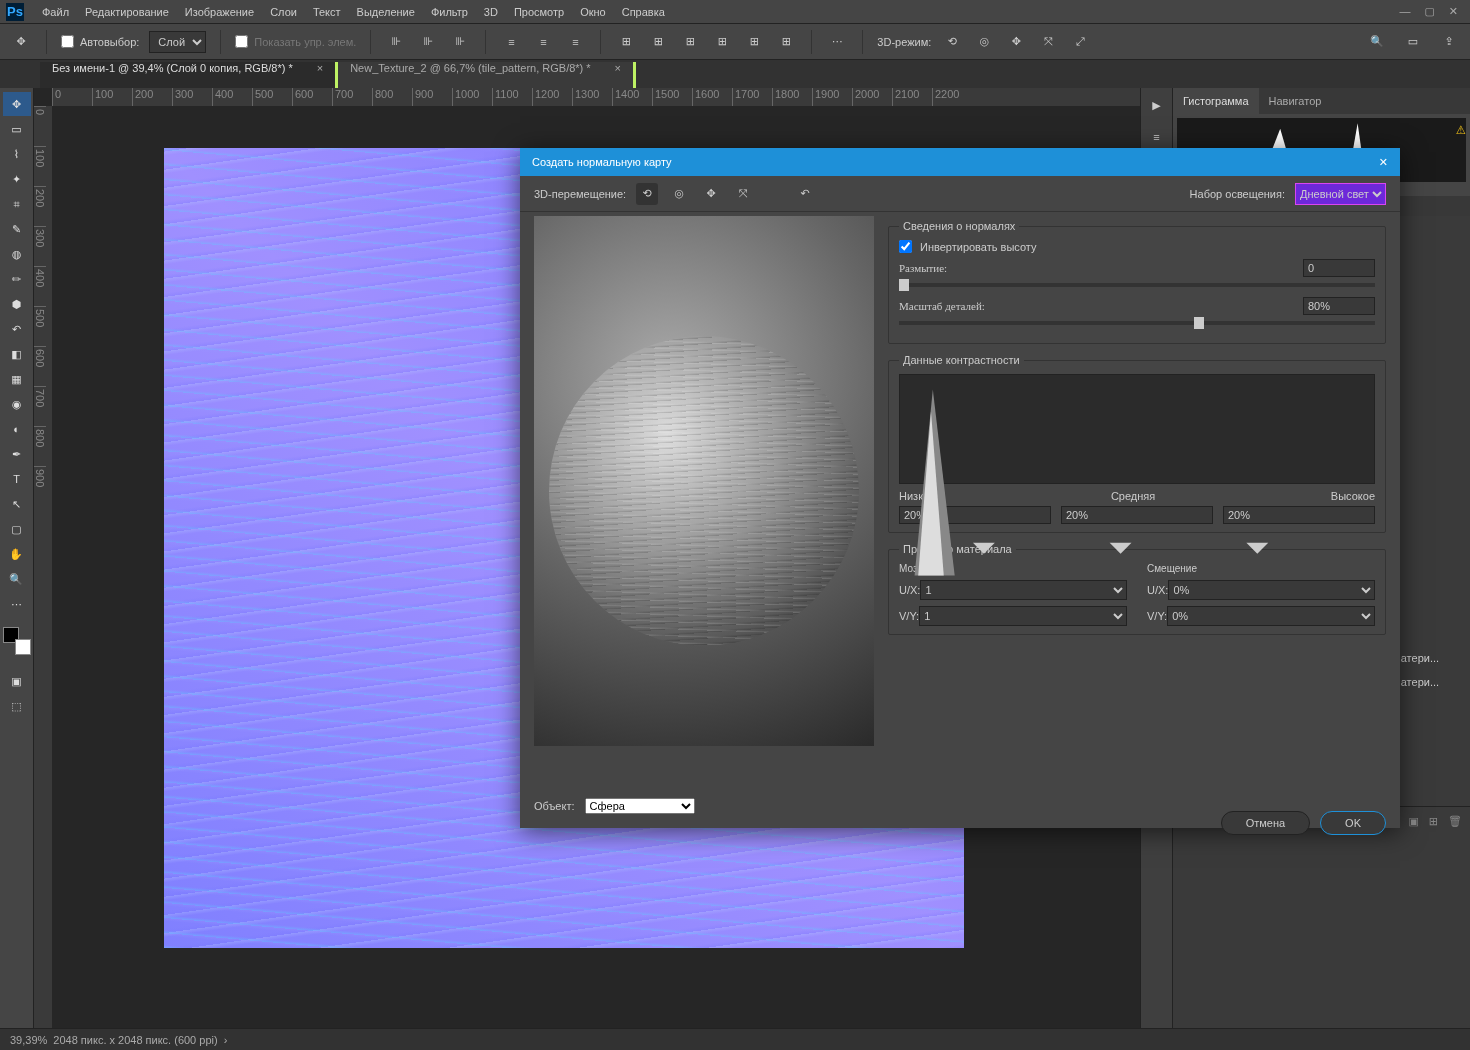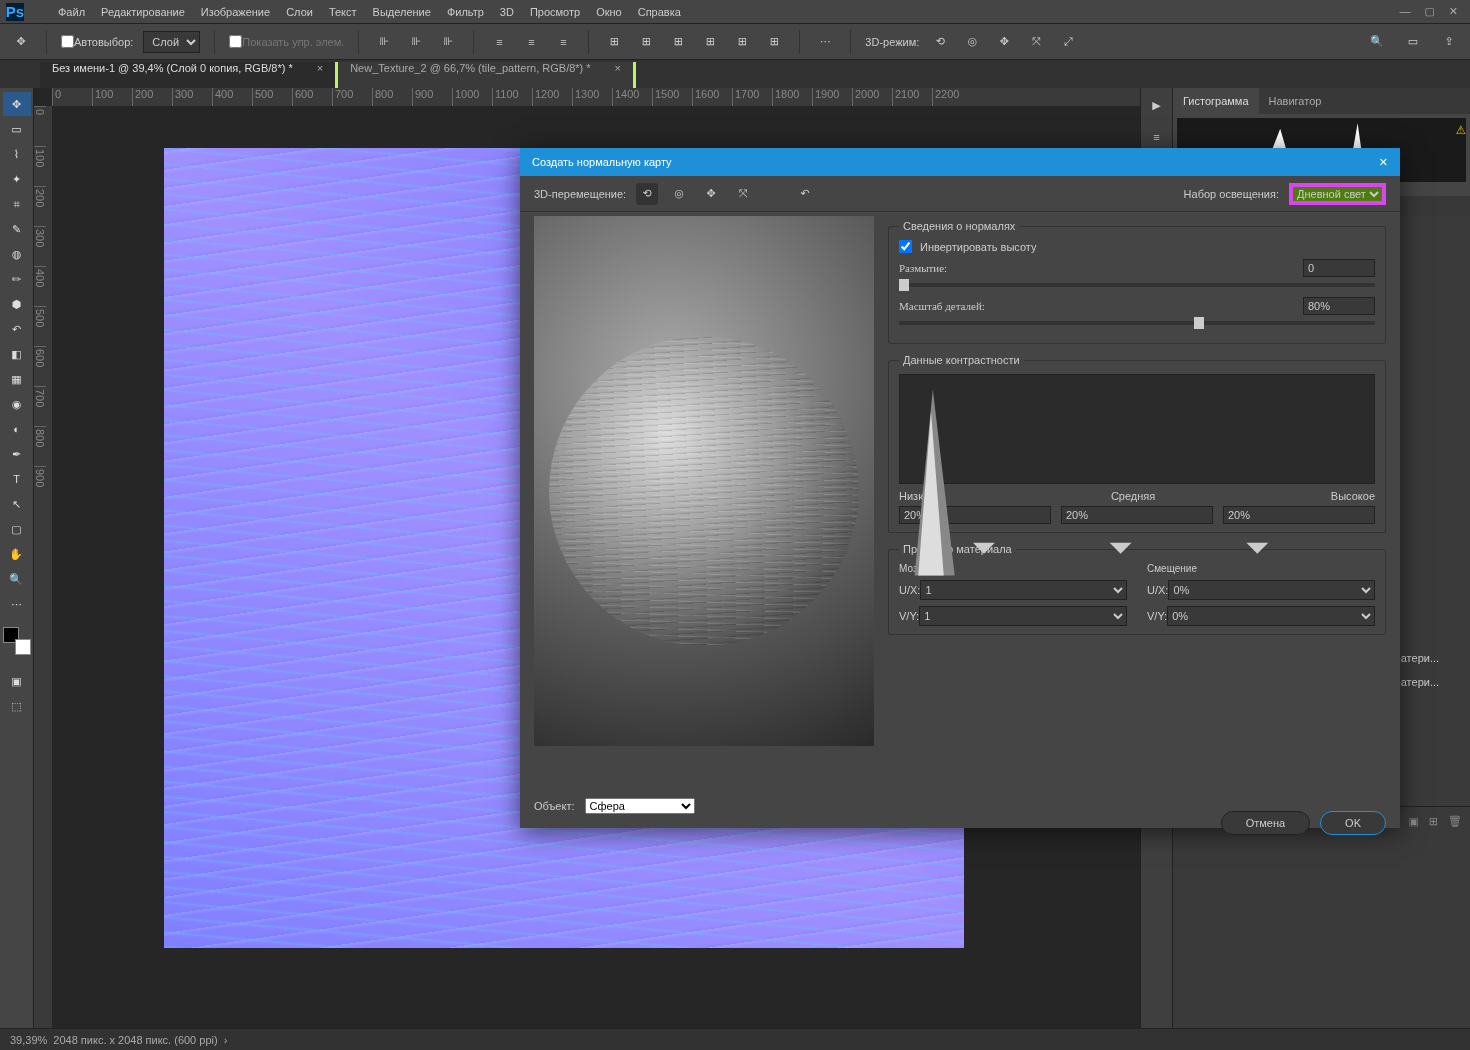--- a/index.html
+++ b/index.html
@@ -1,25 +1,25 @@
 <!DOCTYPE html>
 <html><head>
 <meta charset="utf-8">
 <style>
 * { margin: 0; padding: 0; box-sizing: border-box; font-family: "Segoe UI", Tahoma, sans-serif; font-size: 11px; }
 body { background: #323232; color: #ccc; width: 1470px; height: 1050px; overflow: hidden; position: relative; }
 
 .menubar { height: 24px; background: #454545; display: flex; align-items: center; padding: 0 6px; border-bottom: 1px solid #222; }
-.menubar .ps-icon { width: 18px; height: 18px; background: #001e36; color: #31a8ff; display: flex; align-items: center; justify-content: center; font-weight: bold; font-size: 15px; margin-right: 26px; }
+.menubar .ps-icon { width: 18px; height: 18px; background: #001e36; color: #31a8ff; display: flex; align-items: center; justify-content: center; font-weight: bold; font-size: 13px; margin-right: 10px; }
 .menubar .menu-item { padding: 0 8px; cursor: default; }
 .win-controls { margin-left: auto; display: flex; gap: 14px; padding-right: 6px; color: #aaa; }
 
 .options-bar { height: 36px; background: #454545; display: flex; align-items: center; padding: 0 10px; border-bottom: 1px solid #222; gap: 10px; }
 .options-bar .sep { width: 1px; height: 24px; background: #333; margin: 0 4px; }
-.options-bar .chk { display: flex; align-items: center; gap: 0; }
+.options-bar .chk { display: flex; align-items: center; gap: 6px; }
 .options-bar select { background: #393939; border: 1px solid #222; color: #ccc; height: 22px; padding: 0 4px; }
 .icon-btn { width: 22px; height: 22px; display: inline-flex; align-items: center; justify-content: center; color: #ccc; }
 .options-bar .right { margin-left: auto; display: flex; gap: 14px; }
 
 .tab-bar { height: 28px; background: #323232; display: flex; align-items: flex-end; padding-left: 40px; }
 .doc-tab { height: 26px; padding: 0 12px; display: flex; align-items: flex-start; background: #2b2b2b; border-right: 3px solid #bef264; color: #ddd; gap: 24px; font-size: 11px; }
 .doc-tab.inactive { background: #3a3a3a; color: #aaa; }
 .doc-tab .close { color: #aaa; }
 
 .main-area { position: absolute; top: 88px; left: 0; right: 0; bottom: 22px; display: flex; }
@@ -52,21 +52,21 @@
 .layer-thumb { width: 26px; height: 26px; background: #c2a878; border: 1px solid #222; }
 
 .statusbar { position: absolute; bottom: 0; left: 0; right: 0; height: 22px; background: #323232; display: flex; align-items: center; padding: 0 10px; gap: 6px; color: #aaa; font-size: 10px; border-top: 1px solid #222; }
 
 
 .dialog { position: absolute; top: 148px; left: 520px; width: 880px; height: 680px; background: #454545; box-shadow: 0 4px 24px rgba(0,0,0,0.6); display: flex; flex-direction: column; }
 .dialog-title { height: 28px; background: #1e90d8; color: #fff; display: flex; align-items: center; padding: 0 12px; font-size: 12px; }
 .dialog-title .close { margin-left: auto; cursor: pointer; }
 .dialog-toolbar { height: 36px; display: flex; align-items: center; padding: 0 14px; gap: 10px; border-bottom: 1px solid #333; }
 .dialog-toolbar .spacer { flex: 1; }
-.dialog-toolbar select { background: #4d7c0f; border: 4px solid #d946ef; color: #ccc; height: 22px; }
+.dialog-toolbar select { background: #6d28d9; border: 1px solid #d946ef; color: #ccc; height: 22px; }
 .dialog-body { flex: 1; display: flex; padding: 4px 14px; gap: 14px; }
 .preview { width: 530px; height: 530px; background: radial-gradient(circle at 40% 30%, #aaa 0%, #666 50%, #2a2a2a 100%); position: relative; display: flex; align-items: center; justify-content: center; }
 .sphere { width: 310px; height: 310px; border-radius: 50%; background: radial-gradient(circle at 38% 32%, #ddd 0%, #999 40%, #555 75%, #333 100%); position: relative; overflow: hidden; margin-top: 20px; }
 .sphere::after { content: ""; position: absolute; inset: 0; border-radius: 50%; background: repeating-linear-gradient(2deg, rgba(255,255,255,0.15) 0, transparent 2px, transparent 7px), repeating-linear-gradient(-4deg, rgba(0,0,0,0.15) 0, transparent 2px, transparent 6px); }
 .dialog-right { flex: 1; display: flex; flex-direction: column; gap: 10px; padding-top: 4px; }
 .field-row { display: flex; align-items: center; gap: 8px; margin-bottom: 6px; }
 .field-row label { flex: 1; color: #ccc; font-family: Liberation Serif, serif; }
 .field-row input[type=text] { width: 72px; background: #393939; border: 1px solid #222; color: #ccc; height: 18px; padding: 0 4px; }
 .slider { height: 4px; background: #333; position: relative; margin: 4px 0 10px; }
 .slider .thumb { position: absolute; top: -4px; width: 10px; height: 12px; background: #ccc; }

